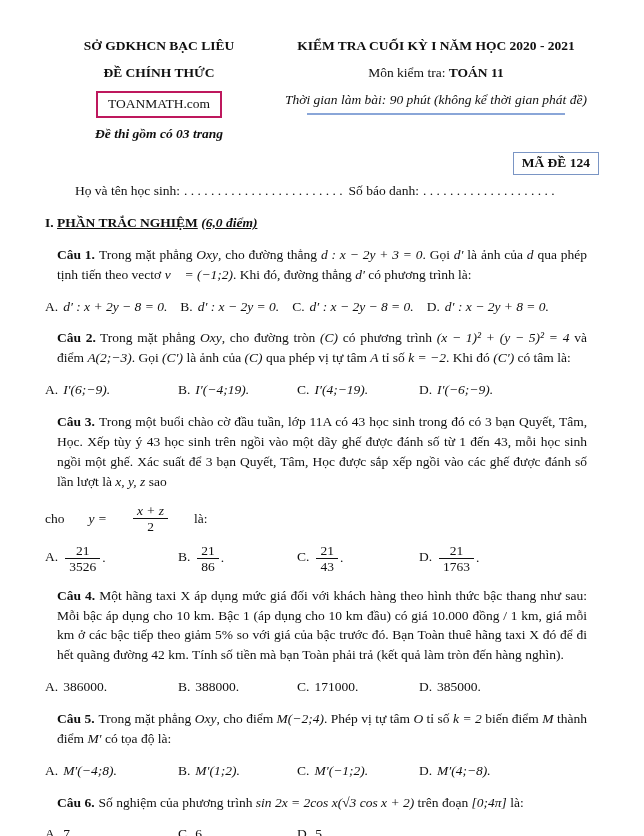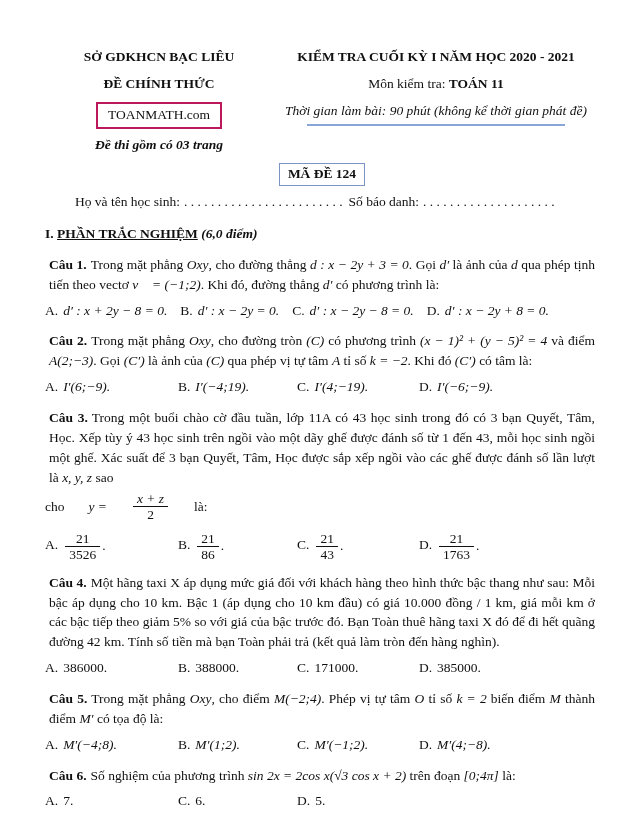--- a/index.html
+++ b/index.html
@@ -1,20 +1,20 @@
 <!DOCTYPE html>
 <html><head>
 <meta charset="utf-8">
 <style>
   html,body { margin:0; padding:0; background:#ffffff; }
   .page {
     position:relative;
     width:644px; height:836px;
     box-sizing:border-box;
-    padding:47px 45px 20px 45px;
+    padding:36px 45px 20px 45px;
     font-family:"Liberation Serif","DejaVu Serif",serif;
     font-size:13.5px;
     line-height:1.47;
     color:#101010;
     overflow:hidden;
     background:#ffffff;
   }
   .header { display:flex; }
   .header-left { width:228px; text-align:center; }
   .header-right { flex:1; text-align:center; }
@@ -22,34 +22,34 @@
   .hline { margin-bottom:7px; }
   .toanmath-box {
     display:inline-block;
     border:2px solid #be185d;
     padding:1px 10px 2px;
     margin:1px 0 6px;
   }
   .pages-note { font-weight:bold; font-style:italic; }
   .duration { font-weight:normal; font-style:italic; }
   .blue-rule { width:258px; border-top:2px solid #8aa6d8; margin:3px auto 0; }
-  .code-row { display:flex; justify-content:center; margin-top:9px; }
+  .code-row { display:flex; justify-content:flex-end; margin-top:9px; }
   .code-box {
     border:1.5px solid #7a95c4;
     padding:0px 8px 1px;
     font-weight:bold;
   }
   .student-line { display:flex; align-items:center; margin-top:6px; padding-left:30px; }
   .dots-long { flex:1; overflow:hidden; white-space:nowrap; margin:0 4px; }
   .dots-short { width:132px; overflow:hidden; white-space:nowrap; margin-left:4px; margin-right:44px; }
   .section-head { margin-top:12px; font-weight:bold; }
   .section-title-text { text-decoration:underline; }
-  .section-points { font-style:italic; }
+  .section-points { font-style:italic;text-decoration:underline; }
   .question { margin-top:11px; }
-  .stem { margin:4px; text-align:justify; }
+  .stem { margin:12px; text-align:justify; }
   .qlabel { font-weight:bold; margin-right:4px; }
   .seg-p { font-style:normal; }
   .seg-m { font-style:italic; }
   .options { display:grid; grid-template-columns:24% 21.5% 22% auto; margin-top:6px; }
   .options.flexrow { display:flex; gap:13px; }
   .option { white-space:nowrap; }
   .opt-label { margin-right:5px; }
   .frac { display:inline-block; vertical-align:middle; text-align:center; line-height:1.12; margin:0 2px; }
   .frac .num { display:block; padding:0 4px;font-family:Liberation Serif, serif; }
   .frac .den { display:block; border-top:1px solid #101010; padding:0 4px; }

